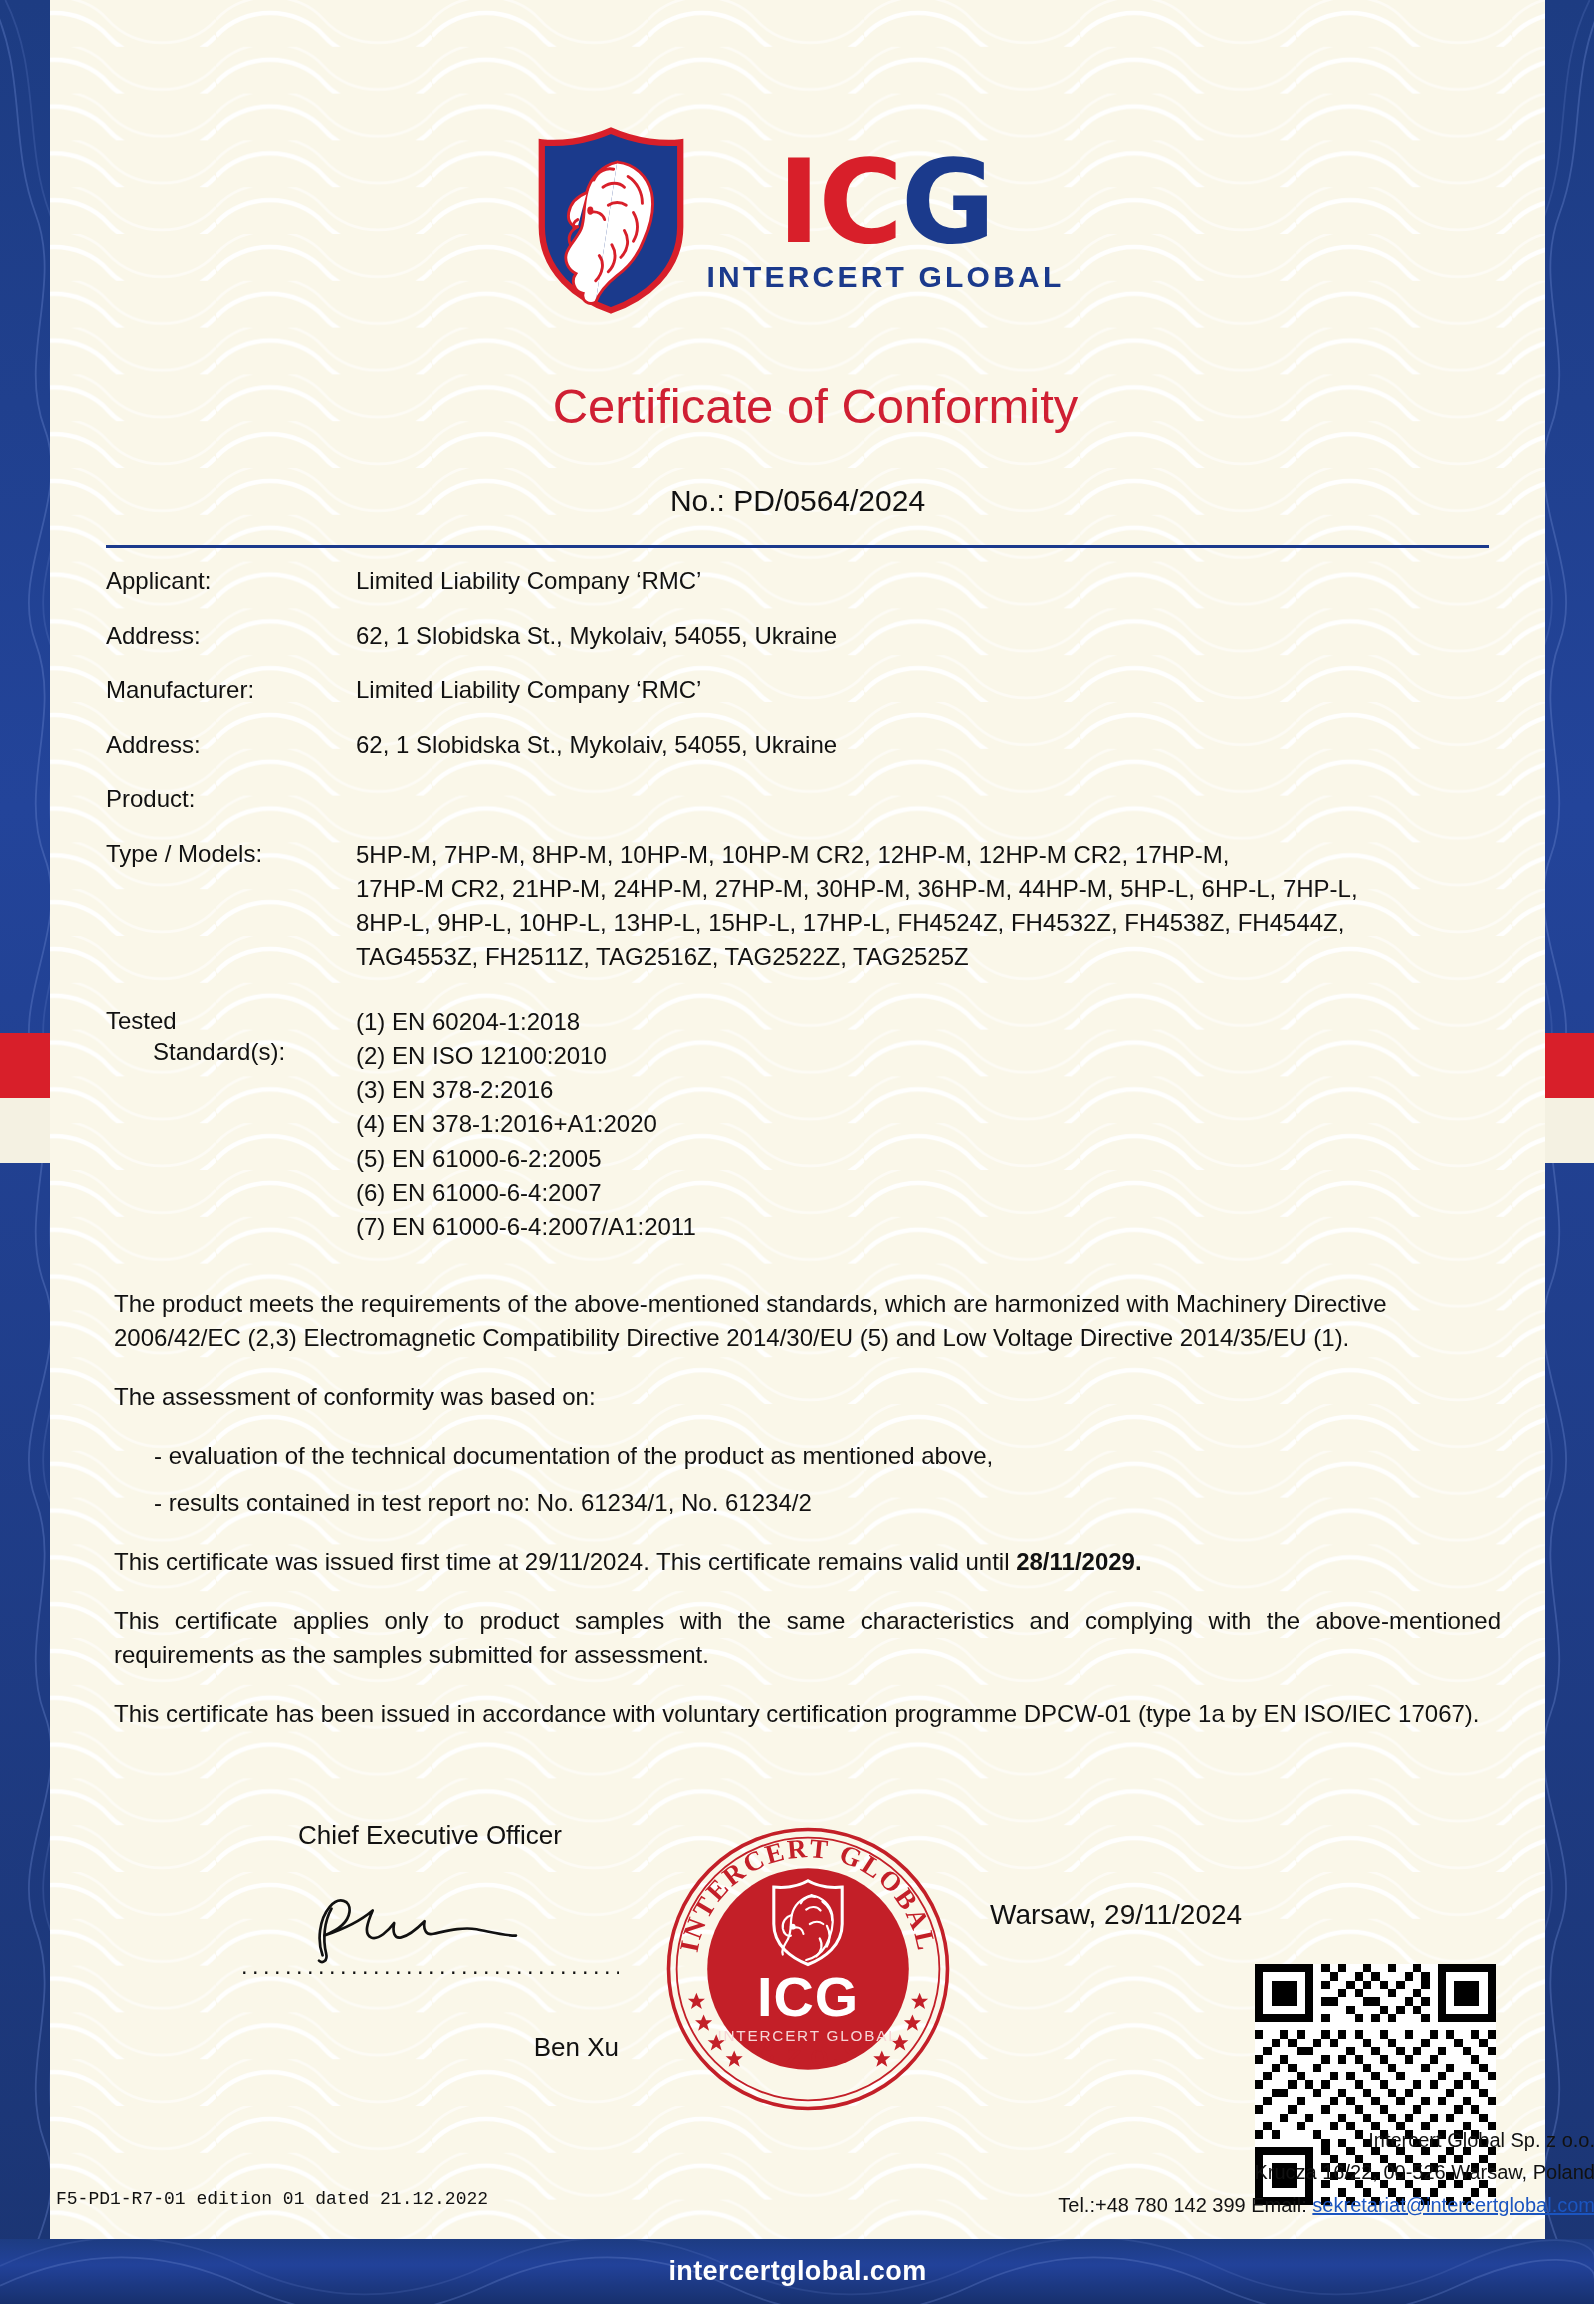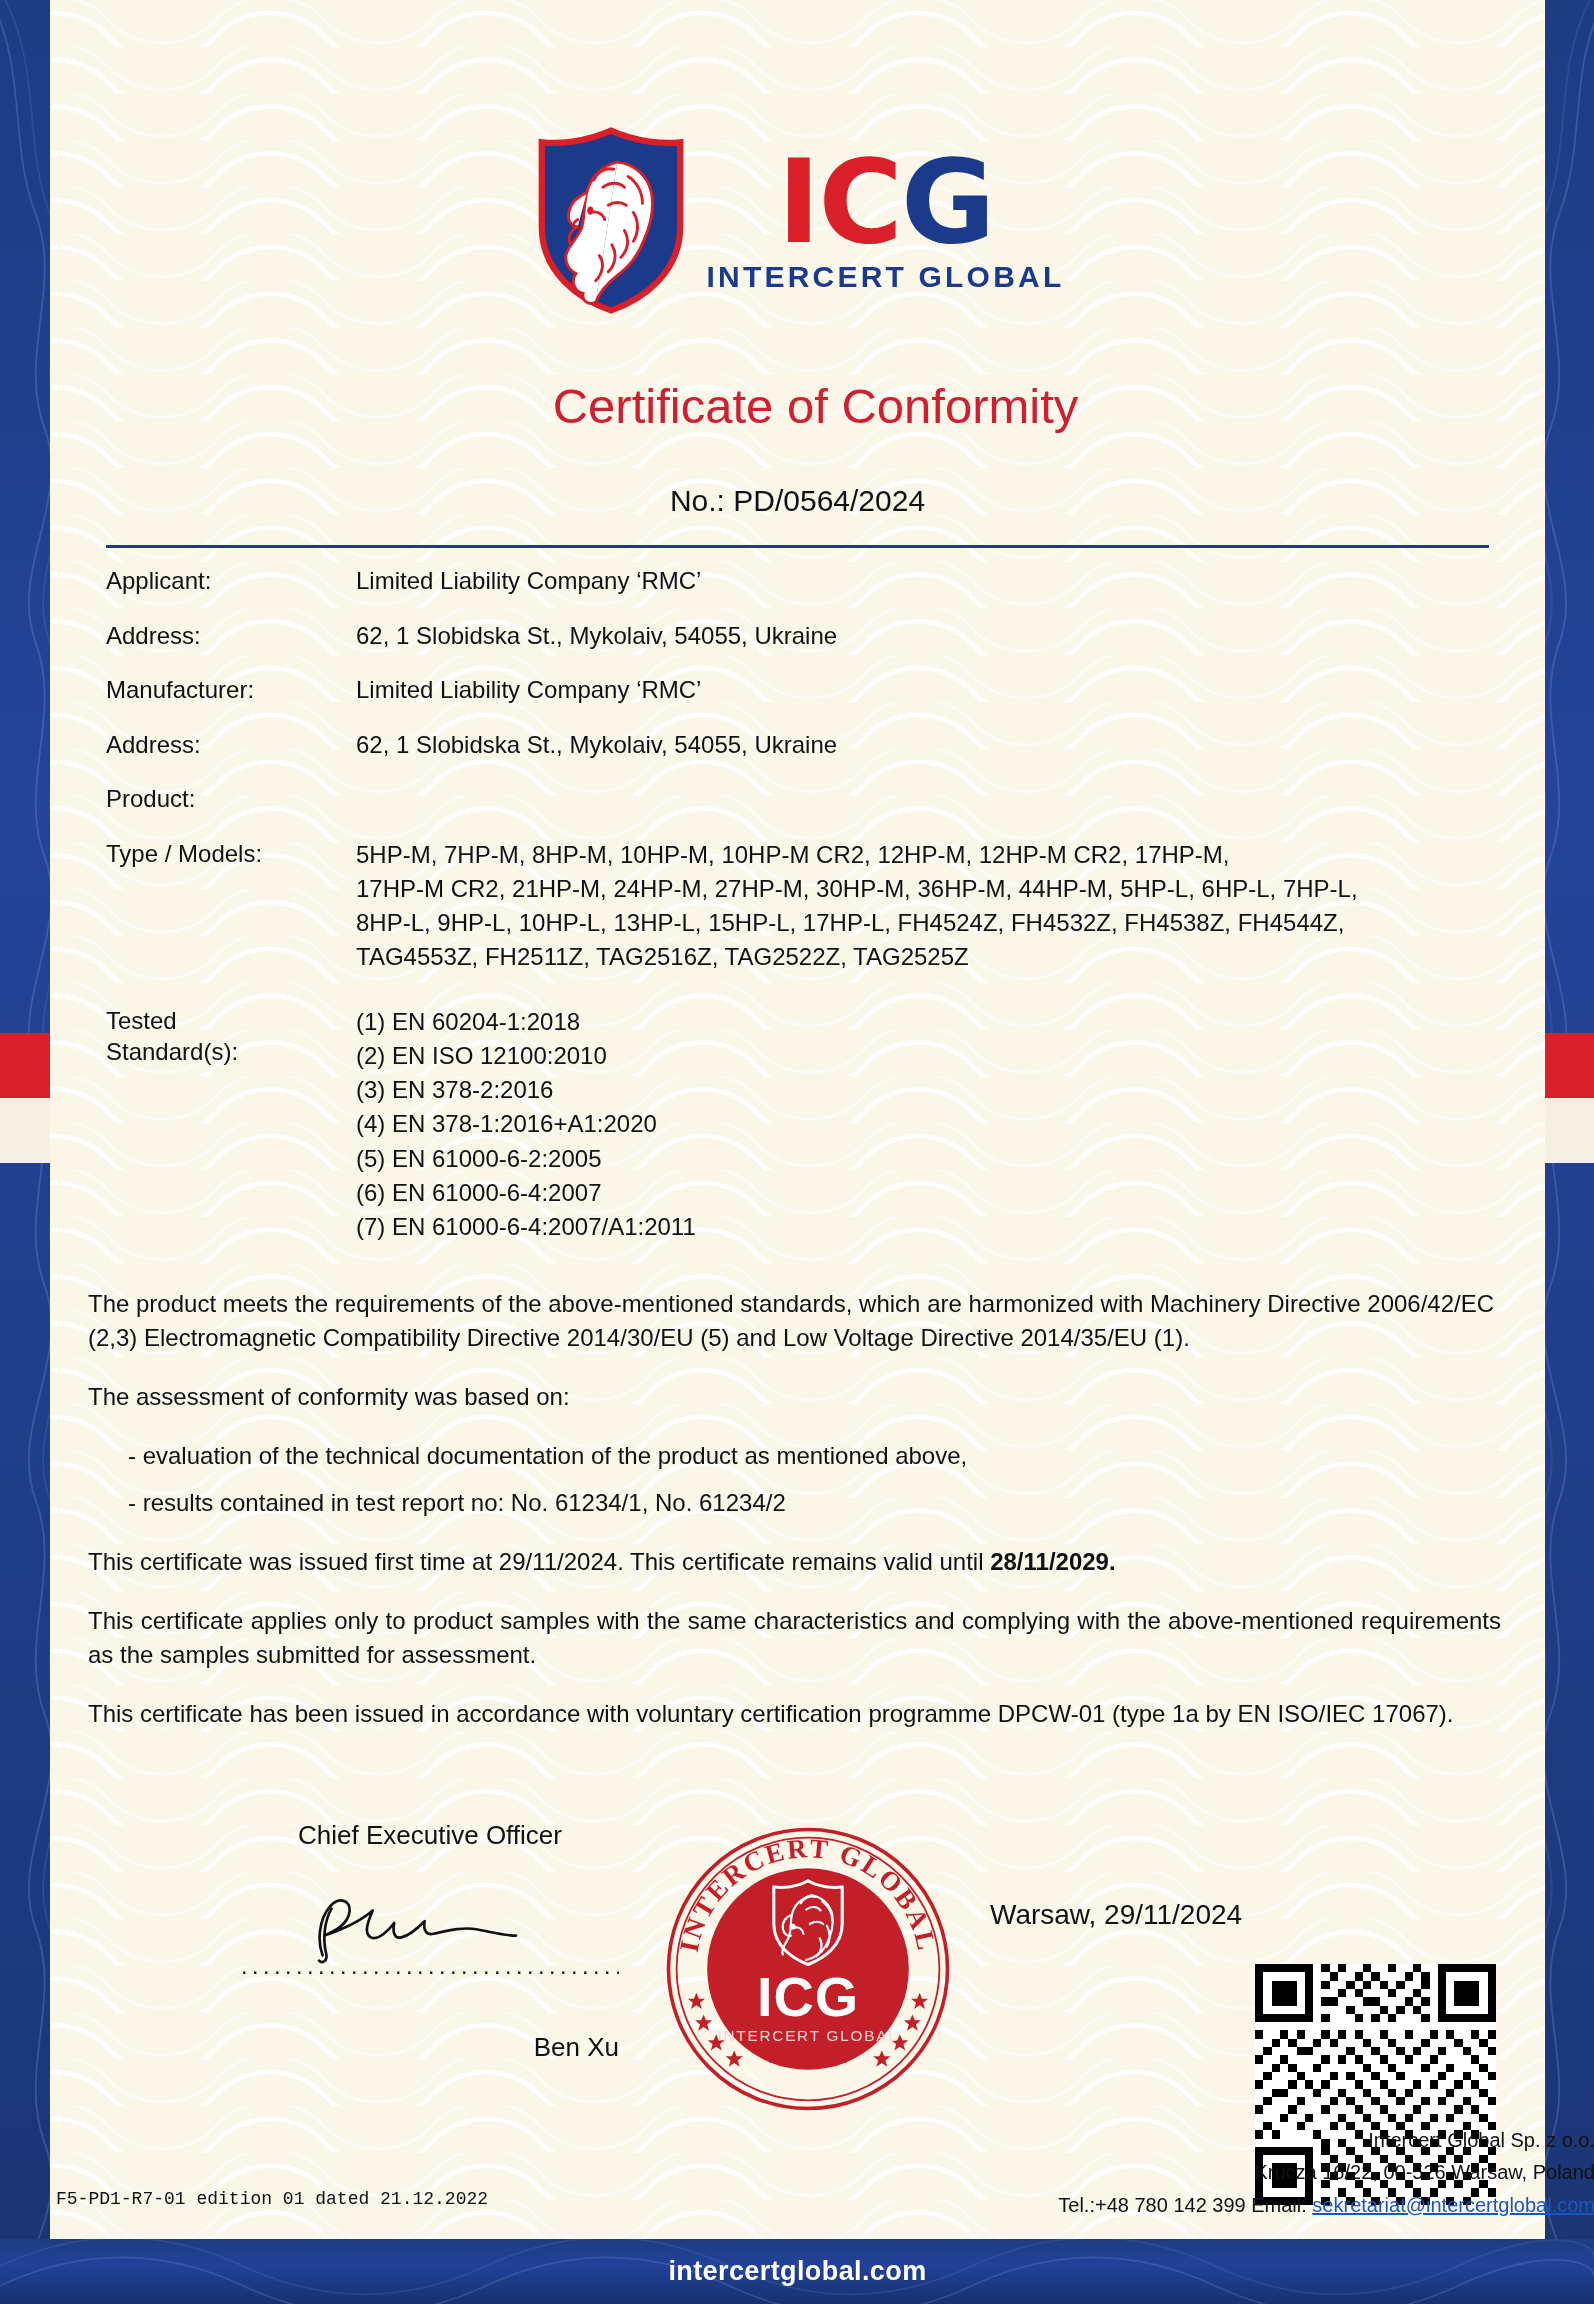--- a/index.html
+++ b/index.html
@@ -97,26 +97,26 @@
     position:absolute; left:106px; right:94px; top:565px; z-index:4;
   }
   .frow{display:flex; margin-bottom:23.4px;}
   .flabel{
     width:250px; flex:0 0 250px; color:#111; font-size:24px; line-height:1.30;
   }
   .fvalue{flex:1; color:#111; font-size:24px; line-height:1.30;}
   .fvalue .mline{display:block;}
   .frow.models{margin-bottom:31px;}
   .frow.models .fvalue .mline{line-height:1.42;}
-  .frow.std .flabel .l2{display:block;}
+  .frow.std .flabel .l2{display:block;margin-left:47px;}
   .frow.std .fvalue .sline{display:block; line-height:1.42;}
 
   
   .body-text{
-    position:absolute; left:88px; right:94px; top:1287px; z-index:4;
+    position:absolute; left:114px; right:94px; top:1287px; z-index:4;
     color:#111; font-size:24px; line-height:1.42;
   }
   .body-text p{margin:0 0 25px 0;}
   .body-text p.just{text-align:justify;}
   .body-text .bullets{margin:0 0 25px 0; padding-left:40px;}
   .body-text .bullets .b{margin:0 0 12.6px 0;}
   .body-text b{font-weight:bold;}
 
   
   .sig-block{

